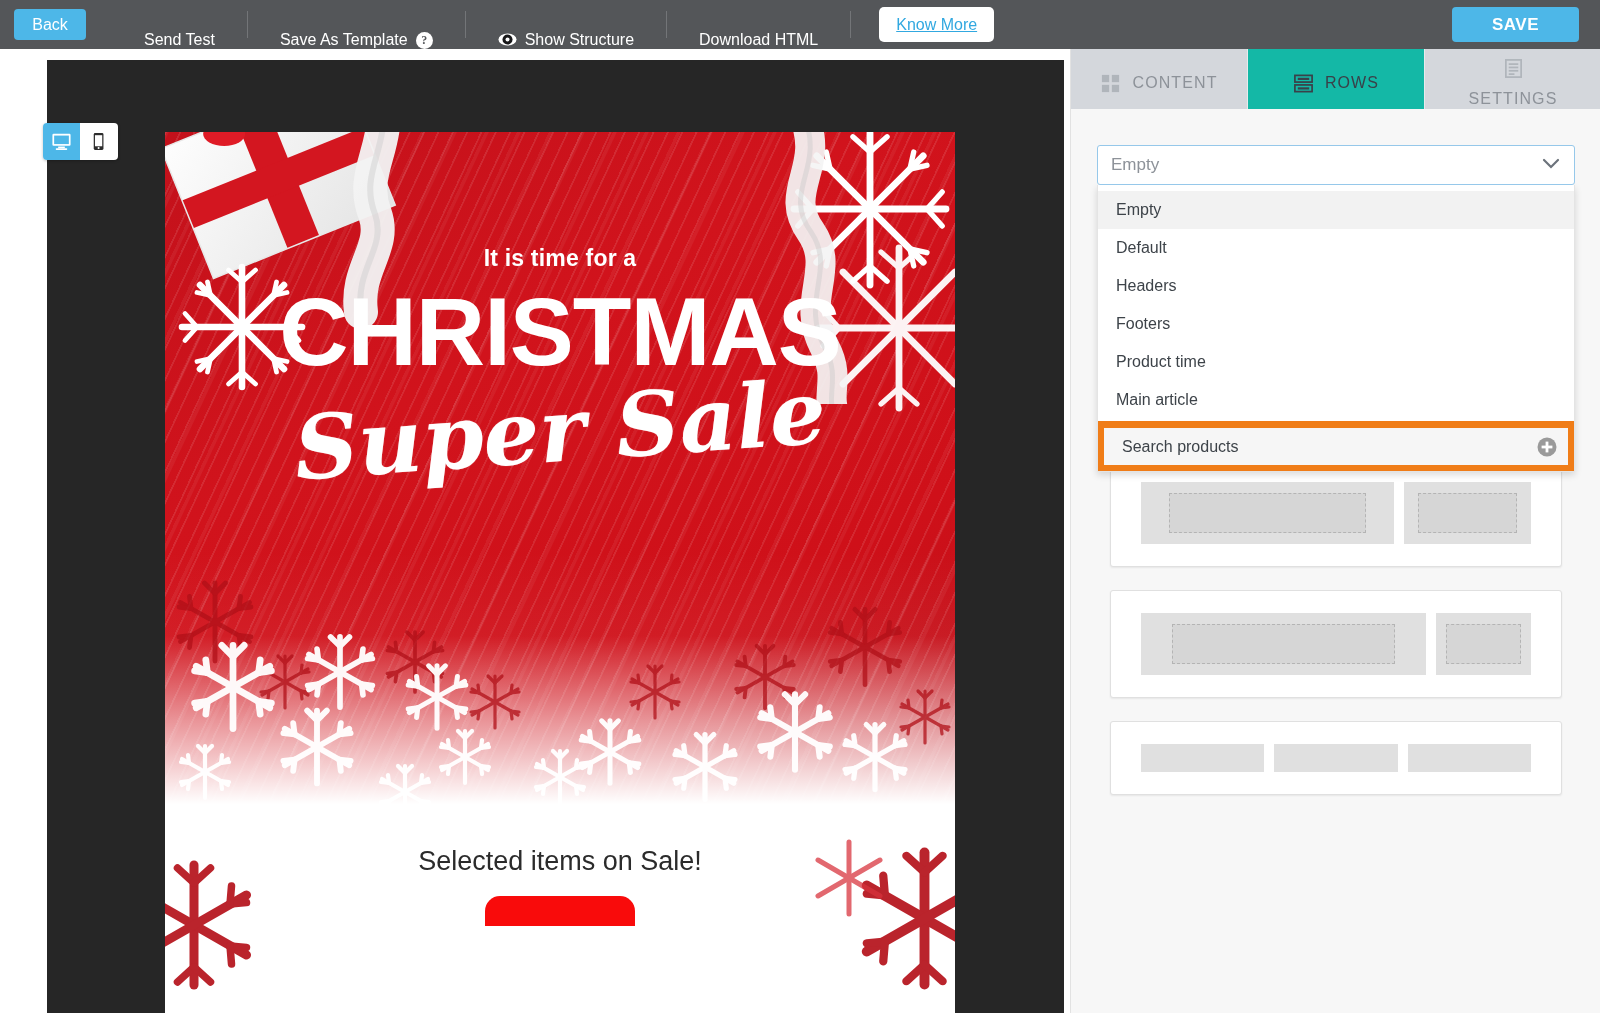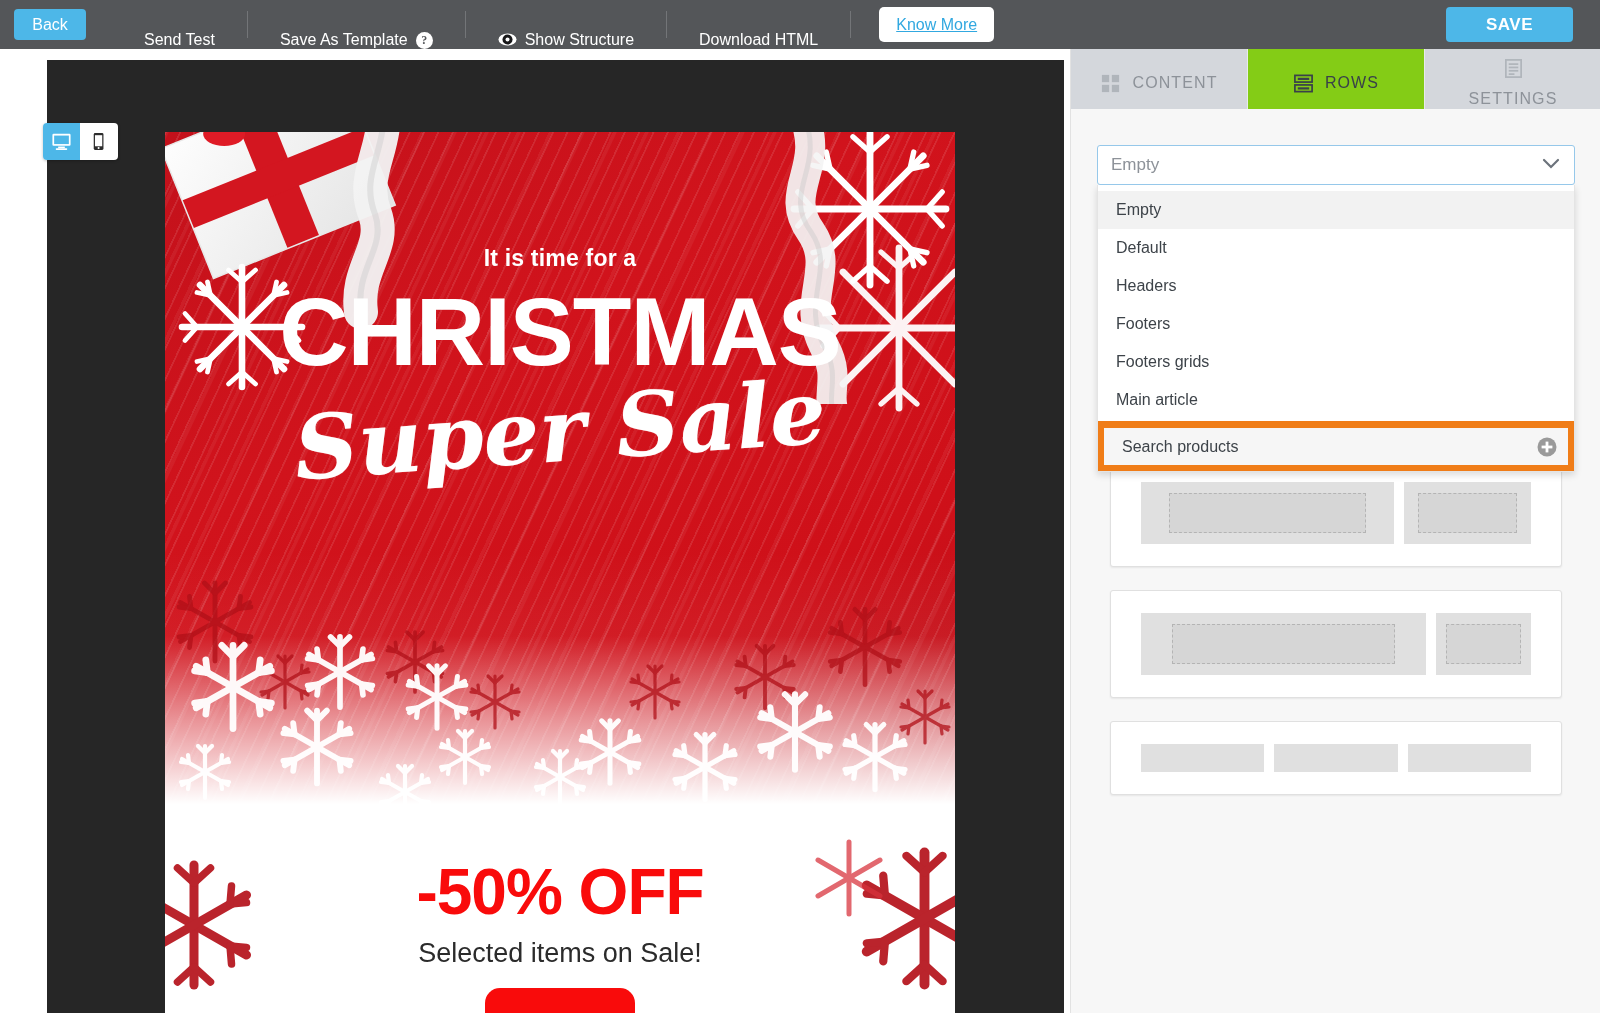--- a/index.html
+++ b/index.html
@@ -57,21 +57,21 @@
     border-radius: 5px;
     height: 35px;
     padding: 0 17px;
     display: flex; align-items: center;
     color: #31a8e0;
     font-size: 16px;
     text-decoration: underline;
     cursor: pointer;
   }
   .btn-save {
-    position: absolute; right: 27px; top: 7px;
+    position: absolute; right: 21px; top: 7px;
     width: 127px; height: 35px;
     background: #4db7e8;
     border-radius: 4px;
     color: #ffffff;
     font-size: 17px; font-weight: bold;
     letter-spacing: .5px;
     display: flex; align-items: center; justify-content: center;
     cursor: pointer;
   }
 
@@ -232,21 +232,21 @@
     display: flex; align-items: center; justify-content: center;
     gap: 11px;
     background: #d4d7dc;
     color: #8d9299;
     font-size: 16px;
     letter-spacing: 1.1px;
     cursor: pointer;
     border-right: 1px solid #e8eaec;
   }
   .ptab.active {
-    background: #84cc16;
+    background: #14b8a6;
     color: #394149;
   }
   .ptab:last-child { border-right: none; flex-direction: column; }
 
   .panel-body {
     position: absolute; left: 0; top: 60px;
     width: 530px; height: 904px;
     background: #f7f7f7;
     overflow: hidden;
   }
@@ -630,21 +630,20 @@
       <svg class="corner-flake" style="right:56px;top:-4px;" width="100" height="100" viewBox="0 0 100 100">
         <g stroke="#d8333c" stroke-width="5" stroke-linecap="round" fill="none" opacity=".8">
           <g transform="translate(50,50)">
             <line x1="0" y1="-36" x2="0" y2="36"></line>
               <line x1="-31" y1="-18" x2="31" y2="18"></line>
             <line x1="-31" y1="18" x2="31" y2="-18"></line>
           </g>
         </g>
       </svg>
 
-      <div class="off-big">-50% OFF</div>
       <div class="off-sub">Selected items on Sale!</div>
       <div class="red-pill"></div>
     </div>
   </div>
 
   <div class="canvas-scroll">
     <div class="canvas-thumb"></div>
   </div>
 </div>
 
@@ -736,21 +735,21 @@
           <path d="M3 3 L10 10 L17 3" fill="none" stroke="#6c737b" stroke-width="2.2" stroke-linecap="round"></path>
         </svg>
       </span>
     </div>
 
     <div class="dropdown">
       <div class="dd-item sel">Empty</div>
       <div class="dd-item">Default</div>
       <div class="dd-item">Headers</div>
       <div class="dd-item">Footers</div>
-      <div class="dd-item">Footers grids</div>
+      <div class="dd-item">Product time</div>
       <div class="dd-item">Main article</div>
       <div class="dd-highlight-wrap">
         <div class="dd-search">
           <span class="dd-search-label">Search products</span>
           <span class="plus-icon">
             <svg width="22" height="22" viewBox="0 0 22 22">
               <circle cx="11" cy="11" r="9.5" fill="#9a9a9a"></circle>
               <rect x="5.6" y="9.6" width="10.8" height="2.8" fill="#ffffff"></rect>
               <rect x="9.6" y="5.6" width="2.8" height="10.8" fill="#ffffff"></rect>
             </svg>

